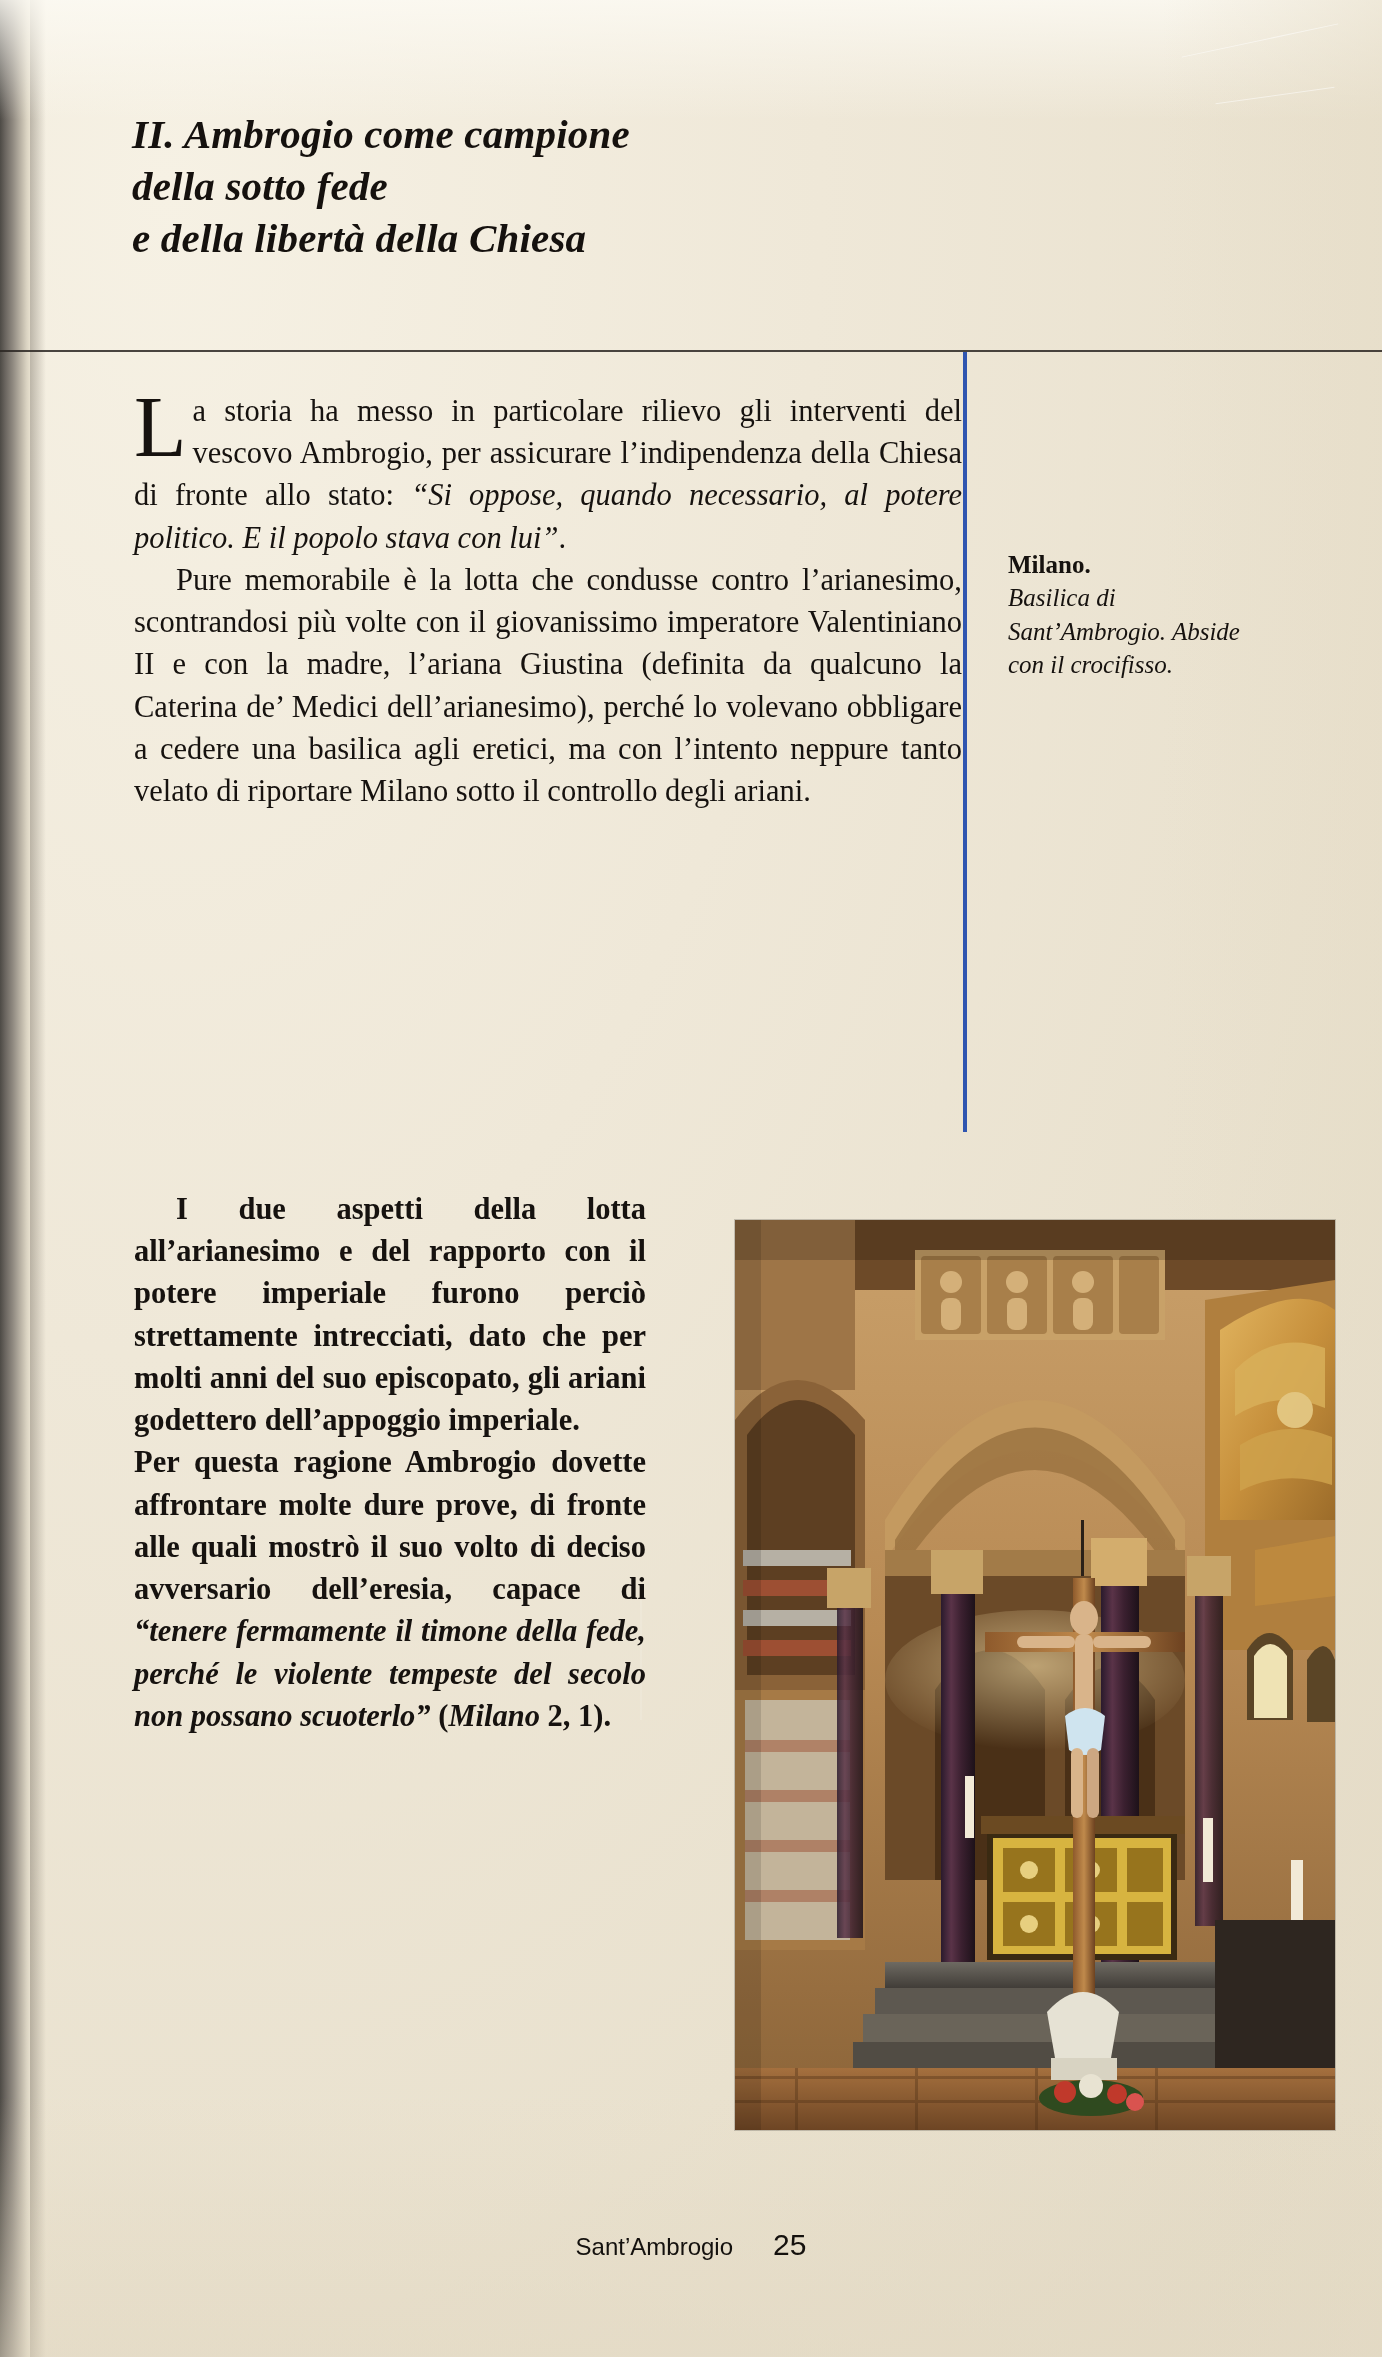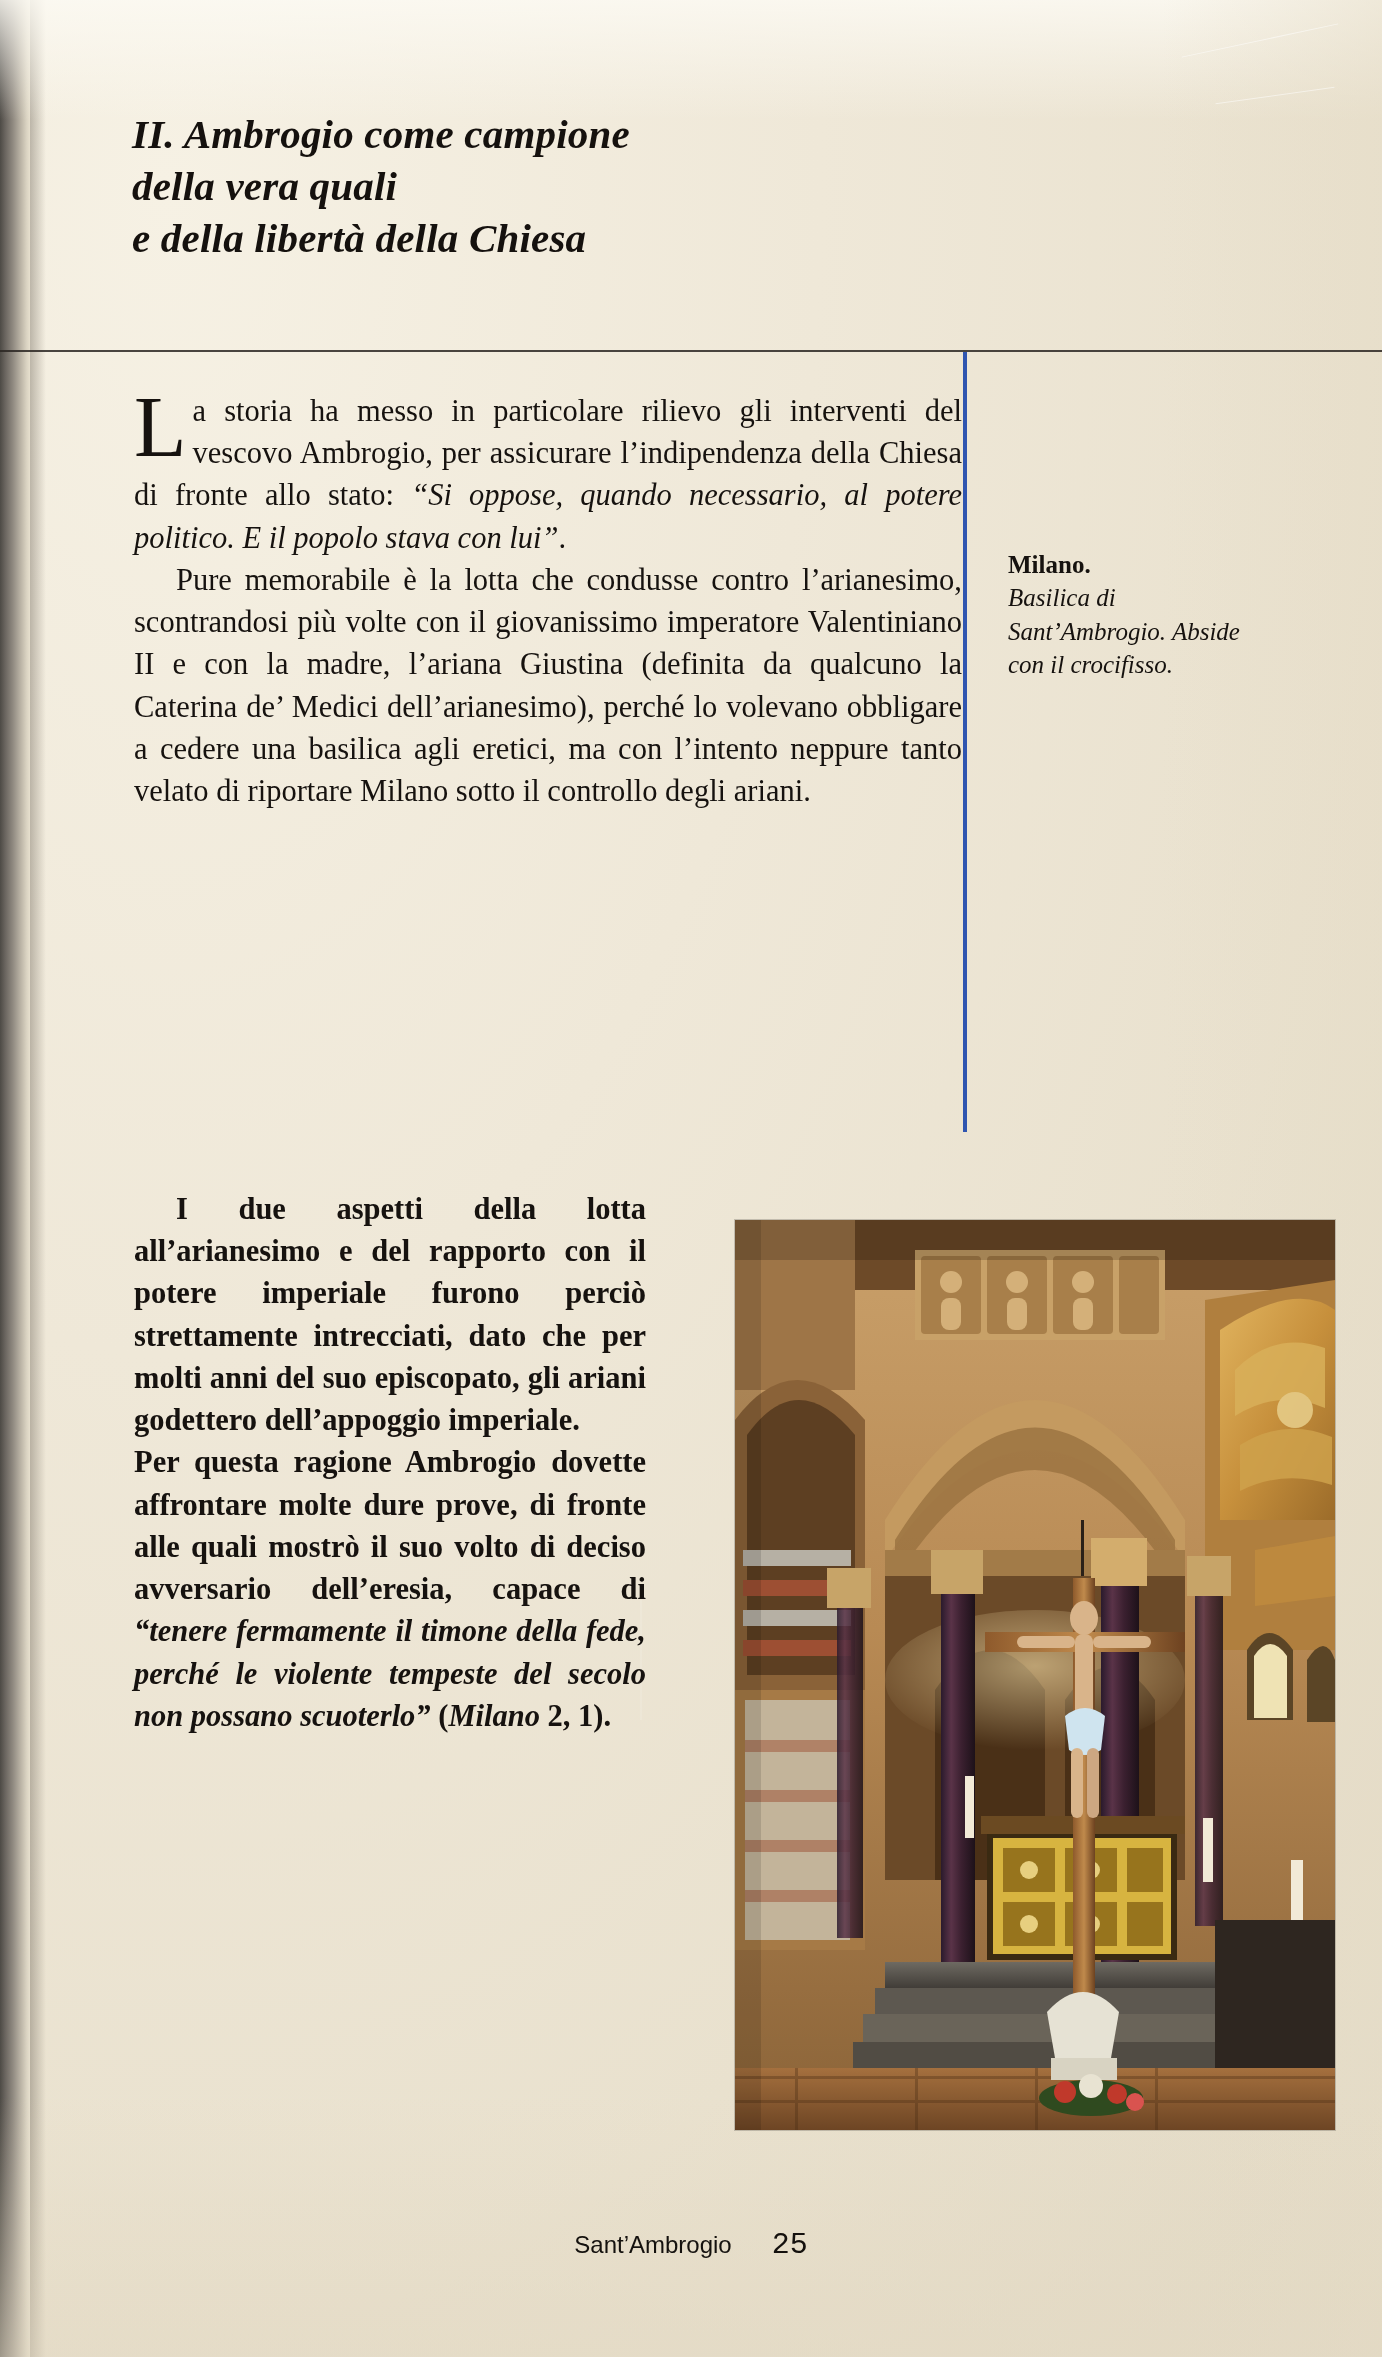--- a/index.html
+++ b/index.html
@@ -176,21 +176,21 @@
     text-align: center;
   }
   .footer .runhead {
     font-family: "Liberation Sans", sans-serif;
     font-size: 24px;
     color: #14110e;
     margin-right: 40px;
     vertical-align: baseline;
   }
   .footer .pageno {
-    font-family: Liberation Mono, monospace;
+    font-family: Liberation Sans, sans-serif;
     font-size: 30px;
     color: #14110e;
   }
 
   
   .scratch {
     position: absolute;
     background: rgba(255,255,255,0.5);
     pointer-events: none;
   }
@@ -206,21 +206,21 @@
   <div class="paper-shade-right"></div>
   <div class="paper-shade-bottom"></div>
 
   <div class="scratch" style="left:1180px; top:40px; width:160px; height:1px; transform:rotate(-12deg);"></div>
   <div class="scratch" style="left:1215px; top:95px; width:120px; height:1px; transform:rotate(-8deg);"></div>
   <div class="scratch" style="left:640px; top:1600px; width:2px; height:120px; opacity:0.25;"></div>
 
   <div class="header">
     <h1>
       <span>II. Ambrogio come campione</span><br>
-      <span>della vera quali</span><br>
+      <span>della sotto fede</span><br>
       <span>e della libertà della Chiesa</span>
     </h1>
   </div>
 
   <div class="rule"></div>
   <div class="vrule"></div>
 
   <div class="body-col">
     <p>
       <span class="dropcap">L</span><span>a storia ha messo in particolare rilievo gli interventi del vescovo Ambrogio, per assicurare l’indipendenza della Chiesa di fronte allo stato: </span><span class="it">“Si oppose, quando necessario, al potere politico. E il popolo stava con lui”</span><span>.</span>

